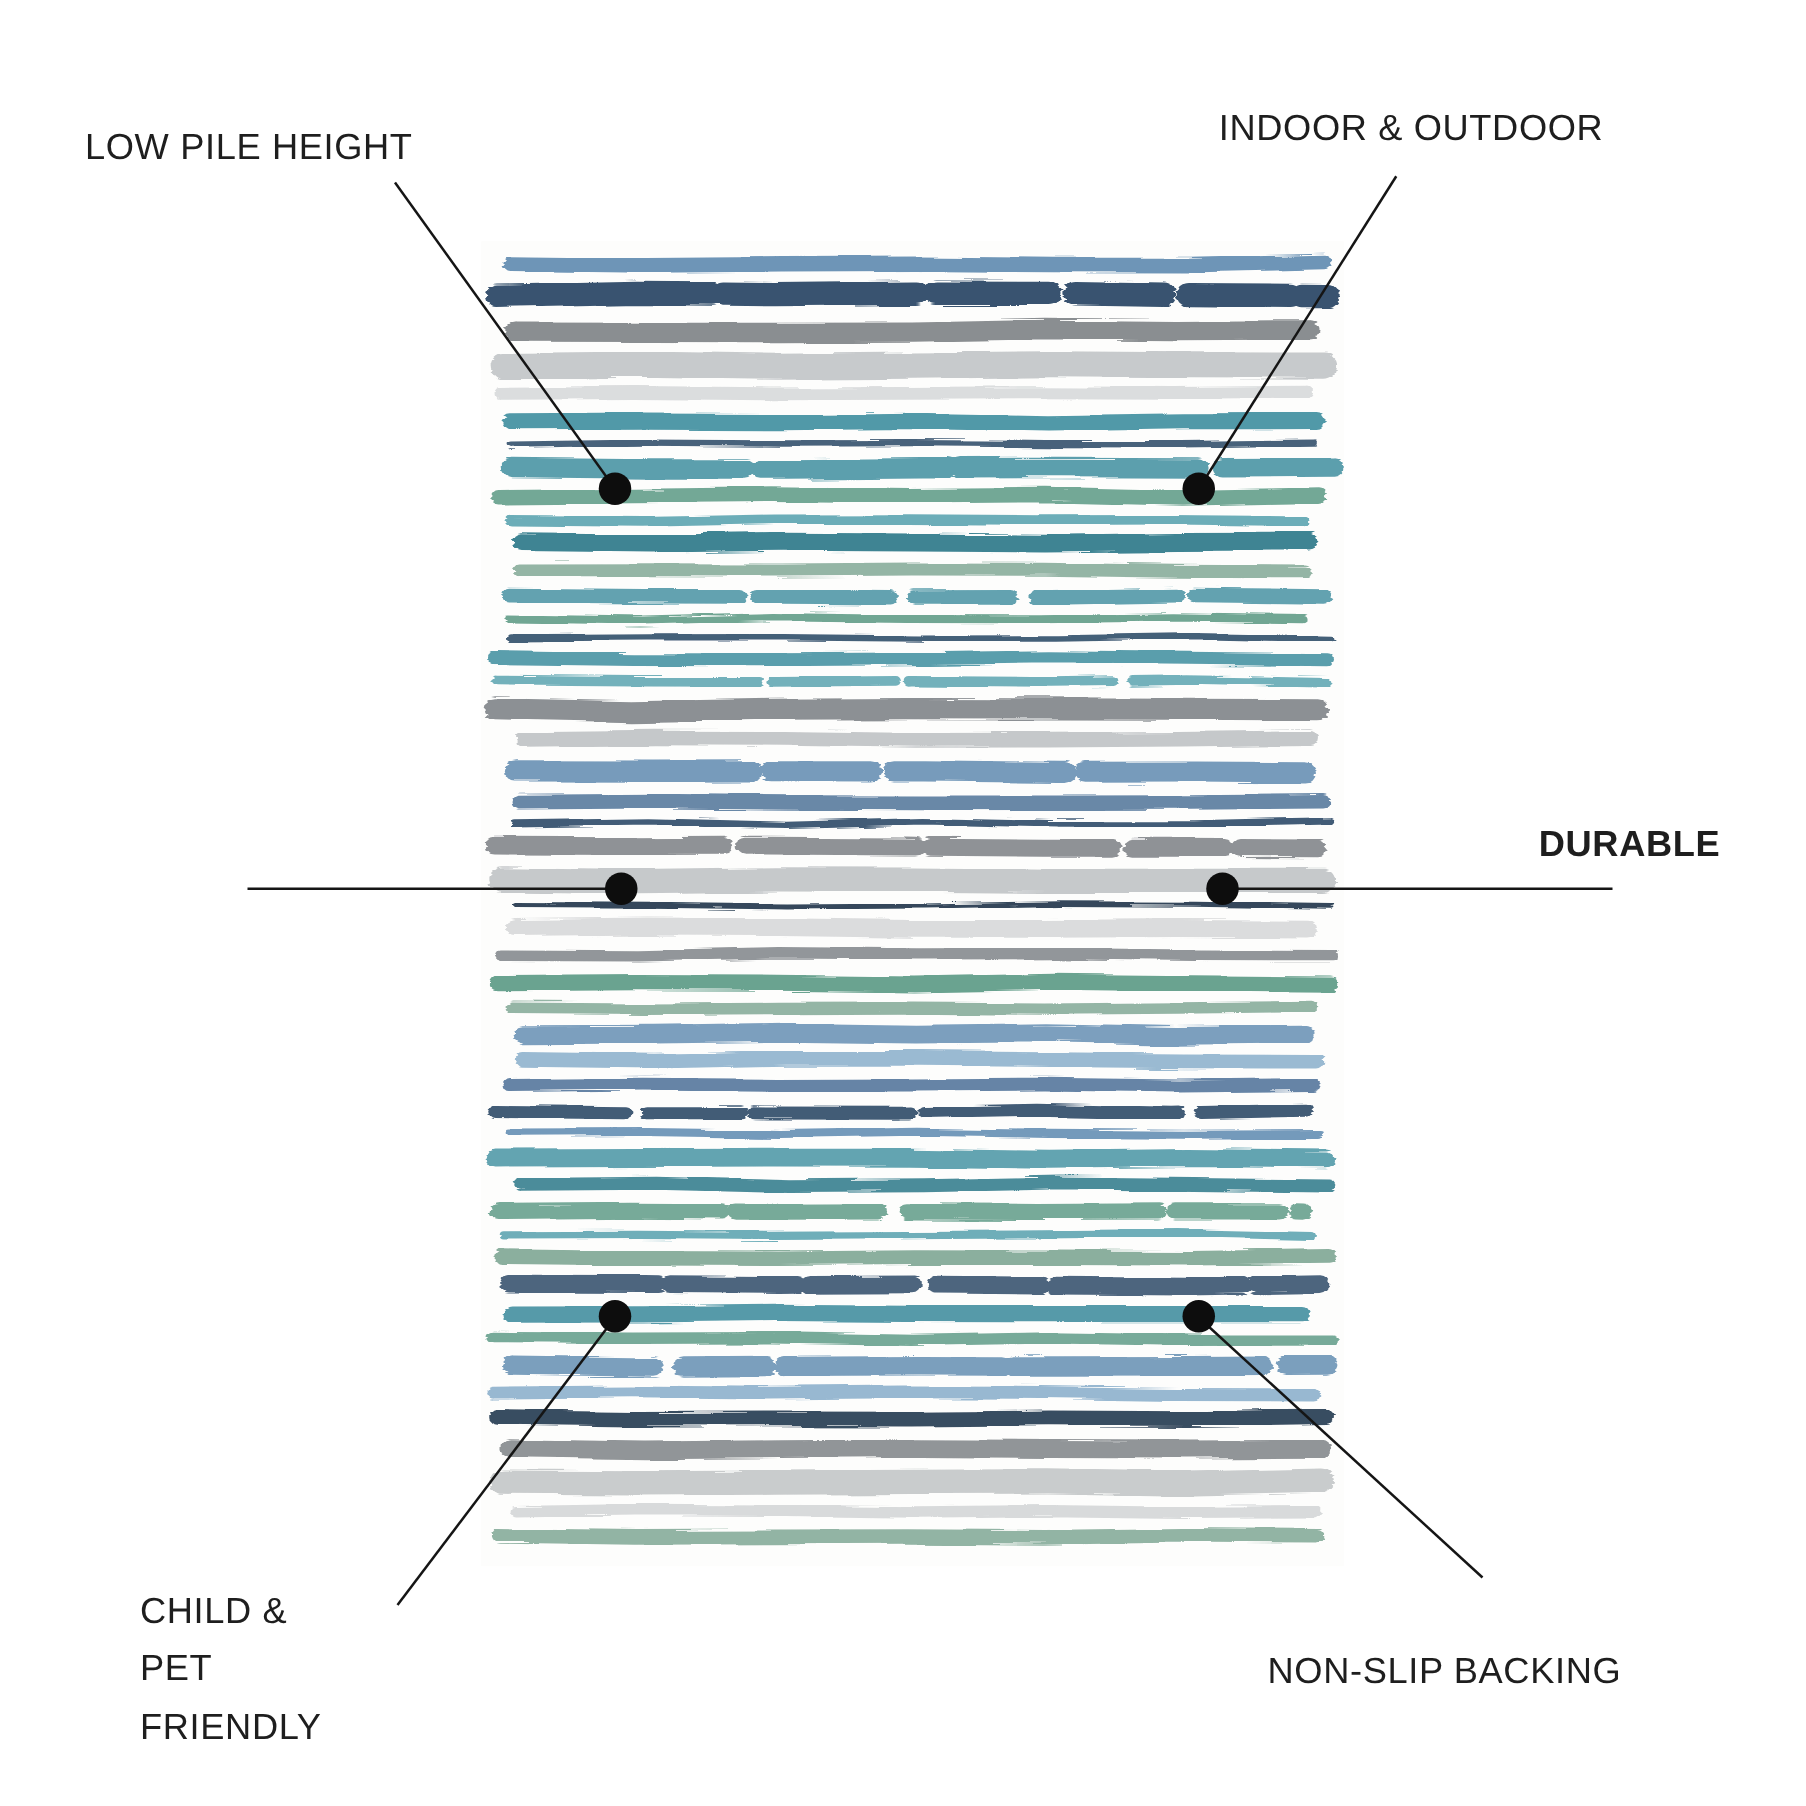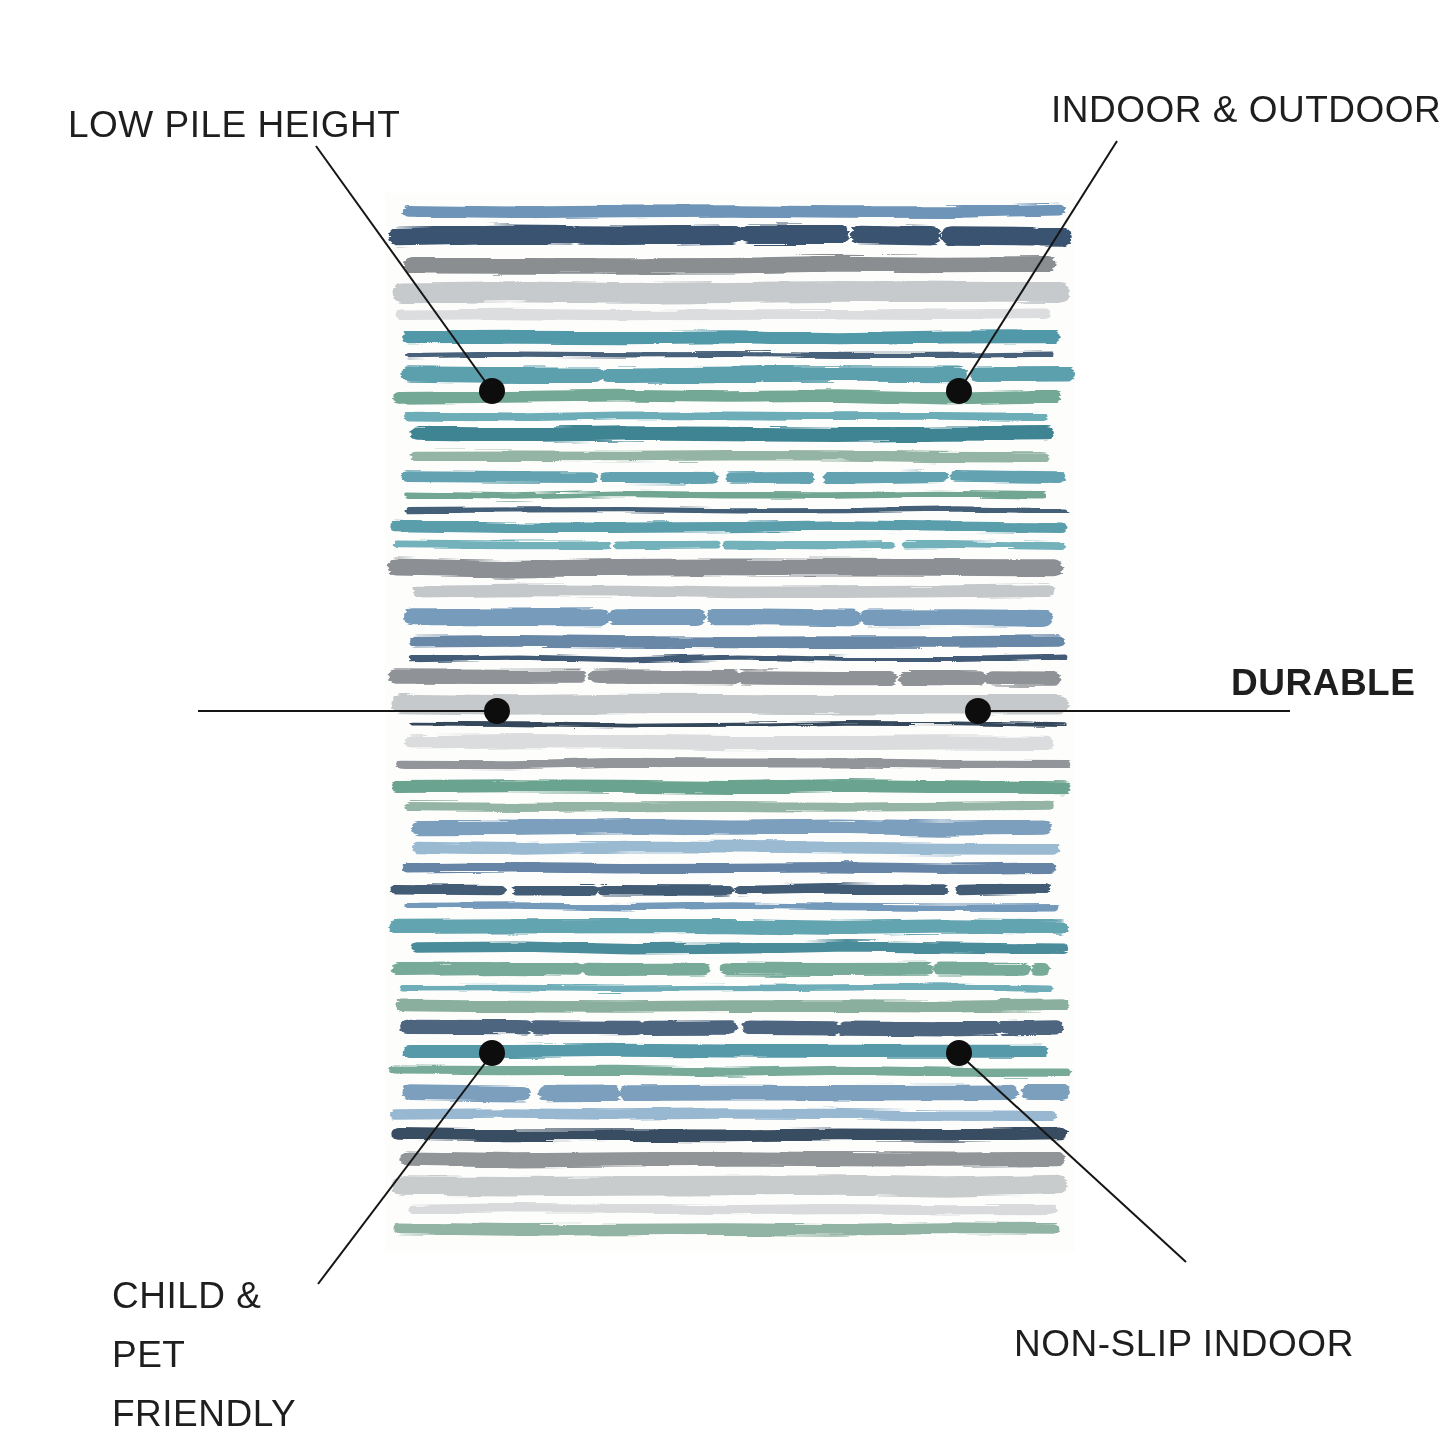--- a/index.html
+++ b/index.html
@@ -7,25 +7,25 @@
     position:relative;width:1445px;height:1445px;background:#ffffff;overflow:hidden;
     font-family:"Liberation Sans",sans-serif;
   }
   .rug{
     position:absolute;left:385px;top:193px;width:690px;height:1060px;
     background:#fdfdfc;
   }
   .rug svg{display:block;width:100%;height:100%;}
   .overlay{position:absolute;left:0;top:0;width:1445px;height:1445px;pointer-events:none;}
   .callout-label{
-    position:absolute;font-size:37px;font-weight:500;color:#1e1e1e;
+    position:absolute;font-size:29px;font-weight:500;color:#1e1e1e;
     letter-spacing:.5px;white-space:pre-line;line-height:1.6;
   }
   .lbl-low-pile{left:68px;top:95px;}
-  .lbl-indoor-outdoor{left:1051px;top:80px;}
+  .lbl-indoor-outdoor{left:975px;top:80px;}
   .lbl-machine-washable{left:40px;top:653px;}
   .lbl-durable{left:1231px;top:653px;font-weight:bold;}
   .lbl-child-pet{left:112px;top:1266px;width:210px;text-align:left;}
   .lbl-non-slip{left:1014px;top:1314px;}
 </style>
 </head>
 <body>
 
 <div class="canvas">
 
@@ -108,15 +108,15 @@
       <circle cx="492" cy="1053" r="13"></circle>
       <circle cx="959" cy="1053" r="13"></circle>
     </g>
   </svg>
 
   <div class="callout-label lbl-low-pile">LOW PILE HEIGHT</div>
   <div class="callout-label lbl-indoor-outdoor">INDOOR &amp; OUTDOOR</div>
   <div class="callout-label lbl-durable">DURABLE</div>
   <div class="callout-label lbl-child-pet">CHILD &amp;
 PET FRIENDLY</div>
-  <div class="callout-label lbl-non-slip">NON-SLIP INDOOR</div>
+  <div class="callout-label lbl-non-slip">NON-SLIP BACKING</div>
 
 </div>
 
 </body></html>

